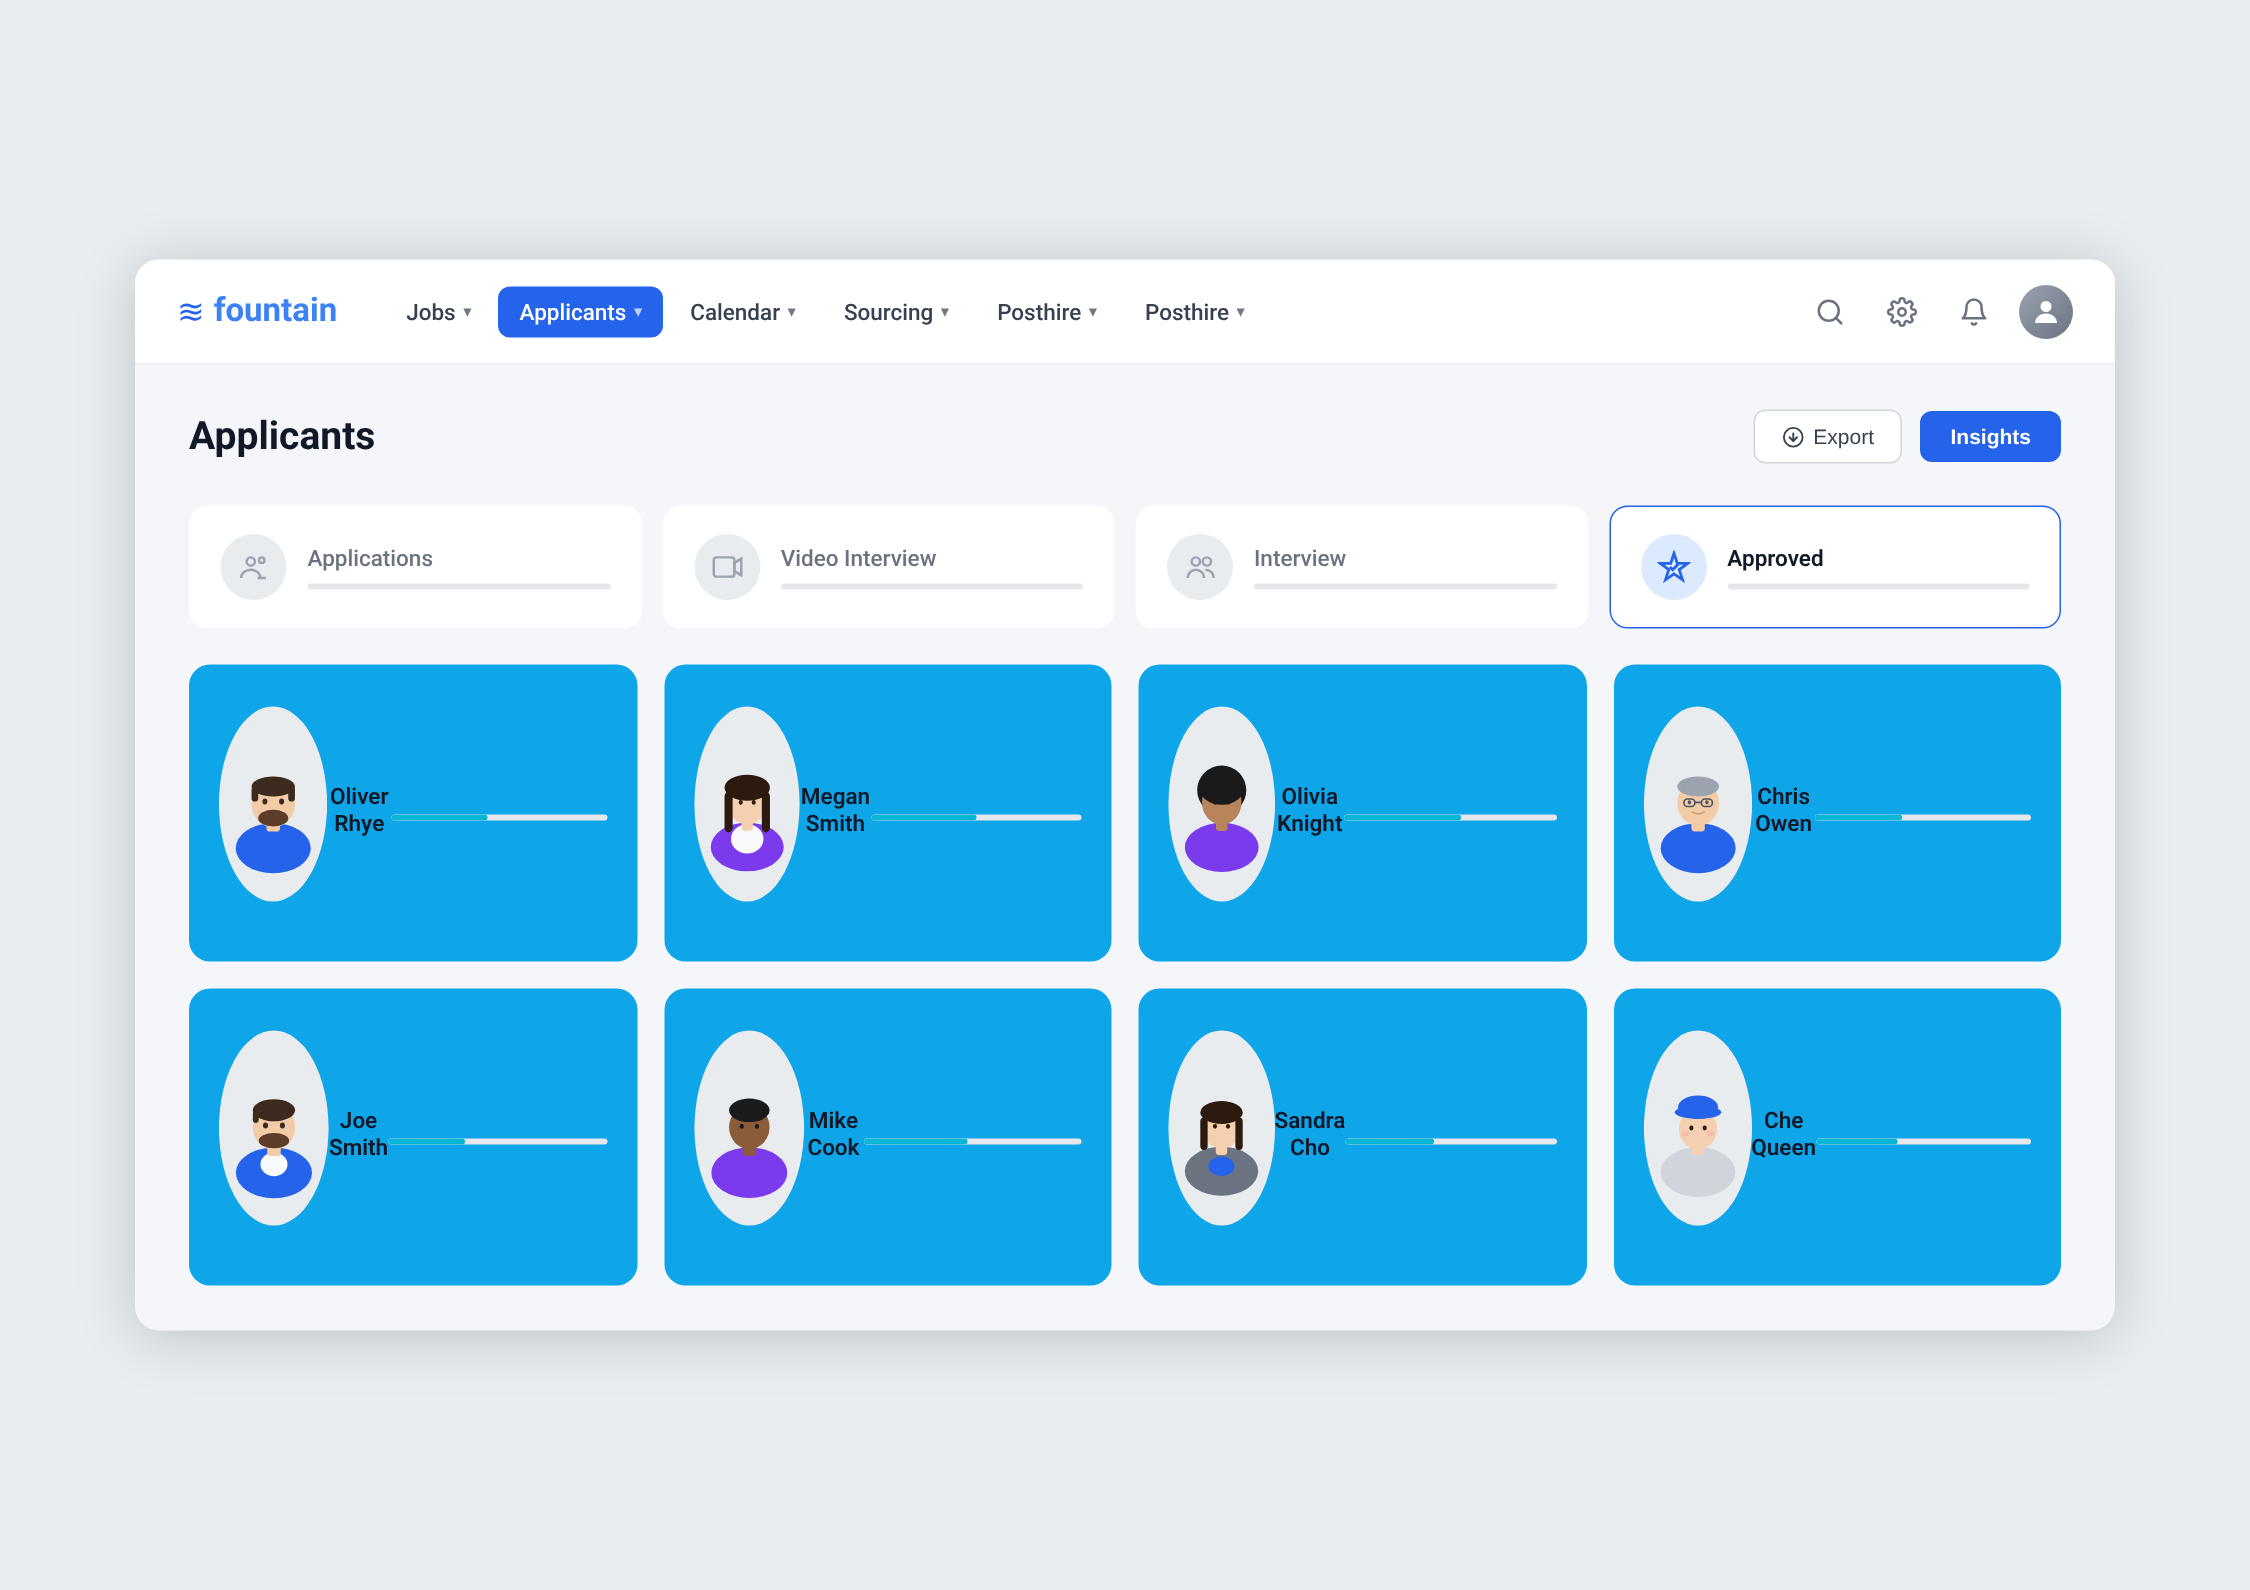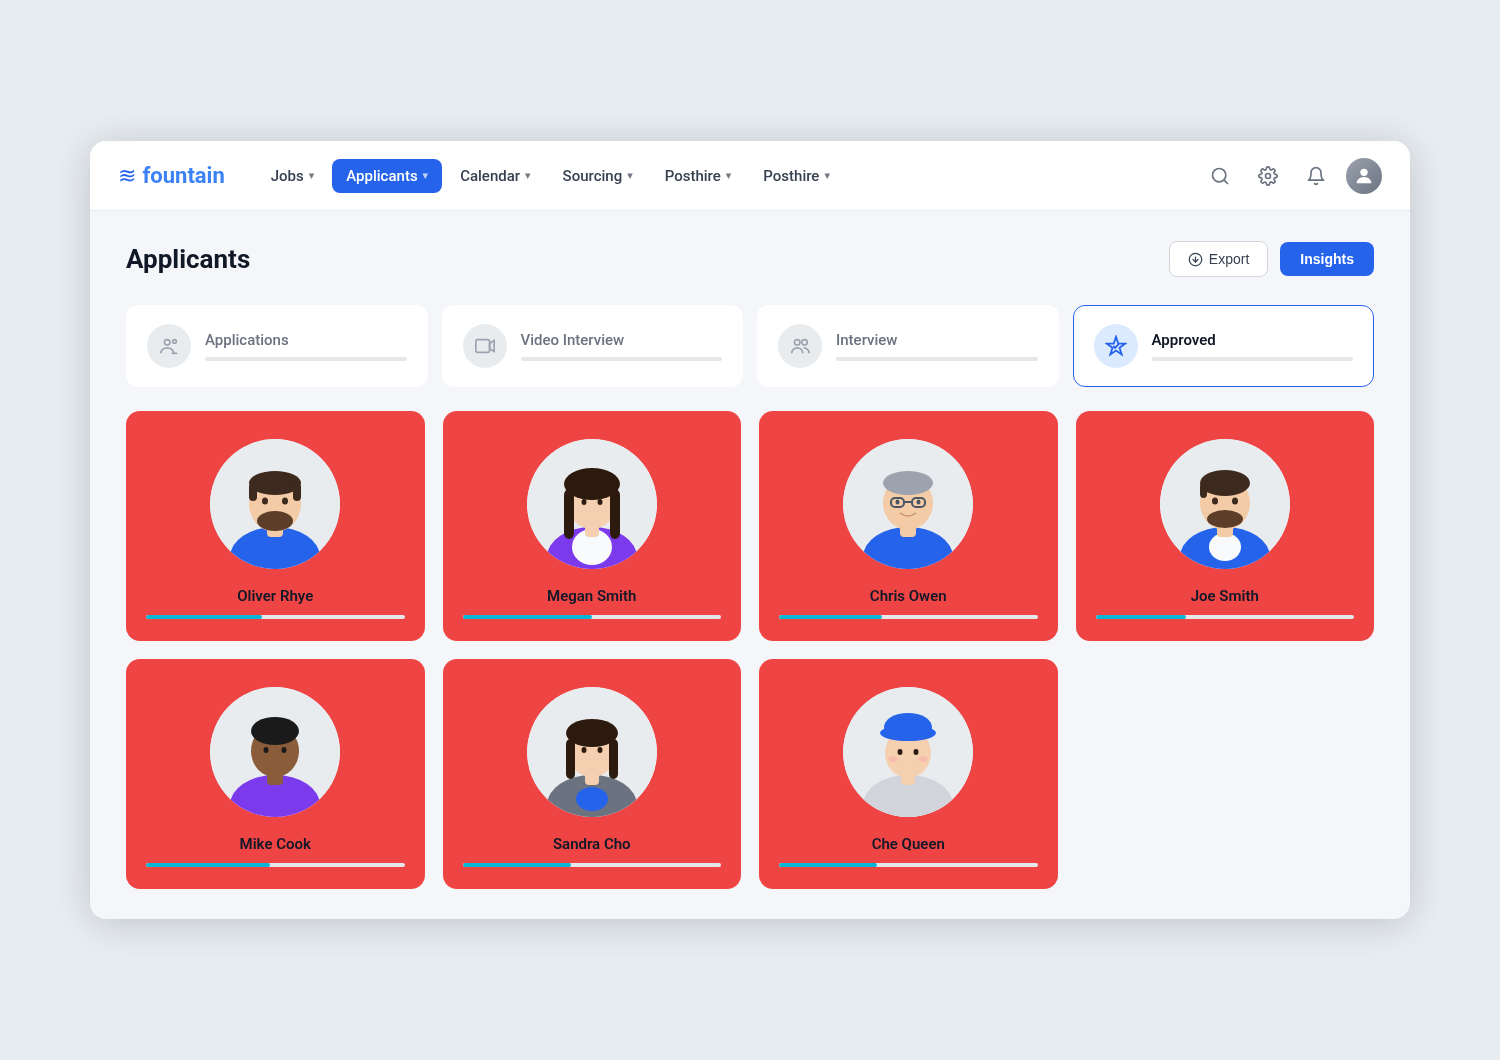--- a/index.html
+++ b/index.html
@@ -198,25 +198,25 @@
       background: #e5e7eb;
       border-radius: 2px;
     }
     
     .applicant-grid {
       display: grid;
       grid-template-columns: repeat(4, 1fr);
       gap: 18px;
     }
     .applicant-card {
-      background: #ef4444;
+      background: #0ea5e9;
       border-radius: 14px;
       padding: 28px 20px 22px;
       display: flex;
-      flex-direction: column;
+      flex-direction: row;
       align-items: center;
       cursor: pointer;
       transition: box-shadow 0.15s;
       justify-content: flex-end;
     }
     .avatar-wrap {
       width: 130px;
       height: 130px;
       border-radius: 50%;
       background: #e9ecef;
@@ -441,20 +441,44 @@
             <ellipse cx="57" cy="63" rx="2.5" ry="3" fill="#2d1a0e"></ellipse>
             <ellipse cx="73" cy="63" rx="2.5" ry="3" fill="#2d1a0e"></ellipse>
           </svg>
         </div>
         <div class="applicant-name">Megan Smith</div>
         <div class="progress-bar-wrap">
           <div class="progress-bar-fill" style="width:50%"></div>
         </div>
       </div>
 
+      <div class="applicant-card">
+        <div class="avatar-wrap">
+          <svg width="130" height="130" viewBox="0 0 130 130">
+            <circle cx="65" cy="65" r="65" fill="#e9ecef"></circle>
+
+            <ellipse cx="65" cy="118" rx="45" ry="30" fill="#7c3aed"></ellipse>
+
+            <rect x="58" y="78" width="14" height="20" rx="4" fill="#b8845a"></rect>
+
+            <ellipse cx="65" cy="64" rx="24" ry="26" fill="#b8845a"></ellipse>
+
+            <circle cx="65" cy="48" r="30" fill="#1a1a1a"></circle>
+            <circle cx="65" cy="62" r="24" fill="#b8845a"></circle>
+            <ellipse cx="65" cy="44" rx="28" ry="22" fill="#1a1a1a"></ellipse>
+
+            <ellipse cx="57" cy="63" rx="2.5" ry="3" fill="#1a1a1a"></ellipse>
+            <ellipse cx="73" cy="63" rx="2.5" ry="3" fill="#1a1a1a"></ellipse>
+          </svg>
+        </div>
+        <div class="applicant-name">Olivia Knight</div>
+        <div class="progress-bar-wrap">
+          <div class="progress-bar-fill" style="width:55%"></div>
+        </div>
+      </div>
 
       <div class="applicant-card">
         <div class="avatar-wrap">
           <svg width="130" height="130" viewBox="0 0 130 130">
             <circle cx="65" cy="65" r="65" fill="#e9ecef"></circle>
 
             <ellipse cx="65" cy="118" rx="45" ry="30" fill="#2563eb"></ellipse>
 
             <rect x="57" y="78" width="16" height="20" rx="4" fill="#f3cba6"></rect>
 

